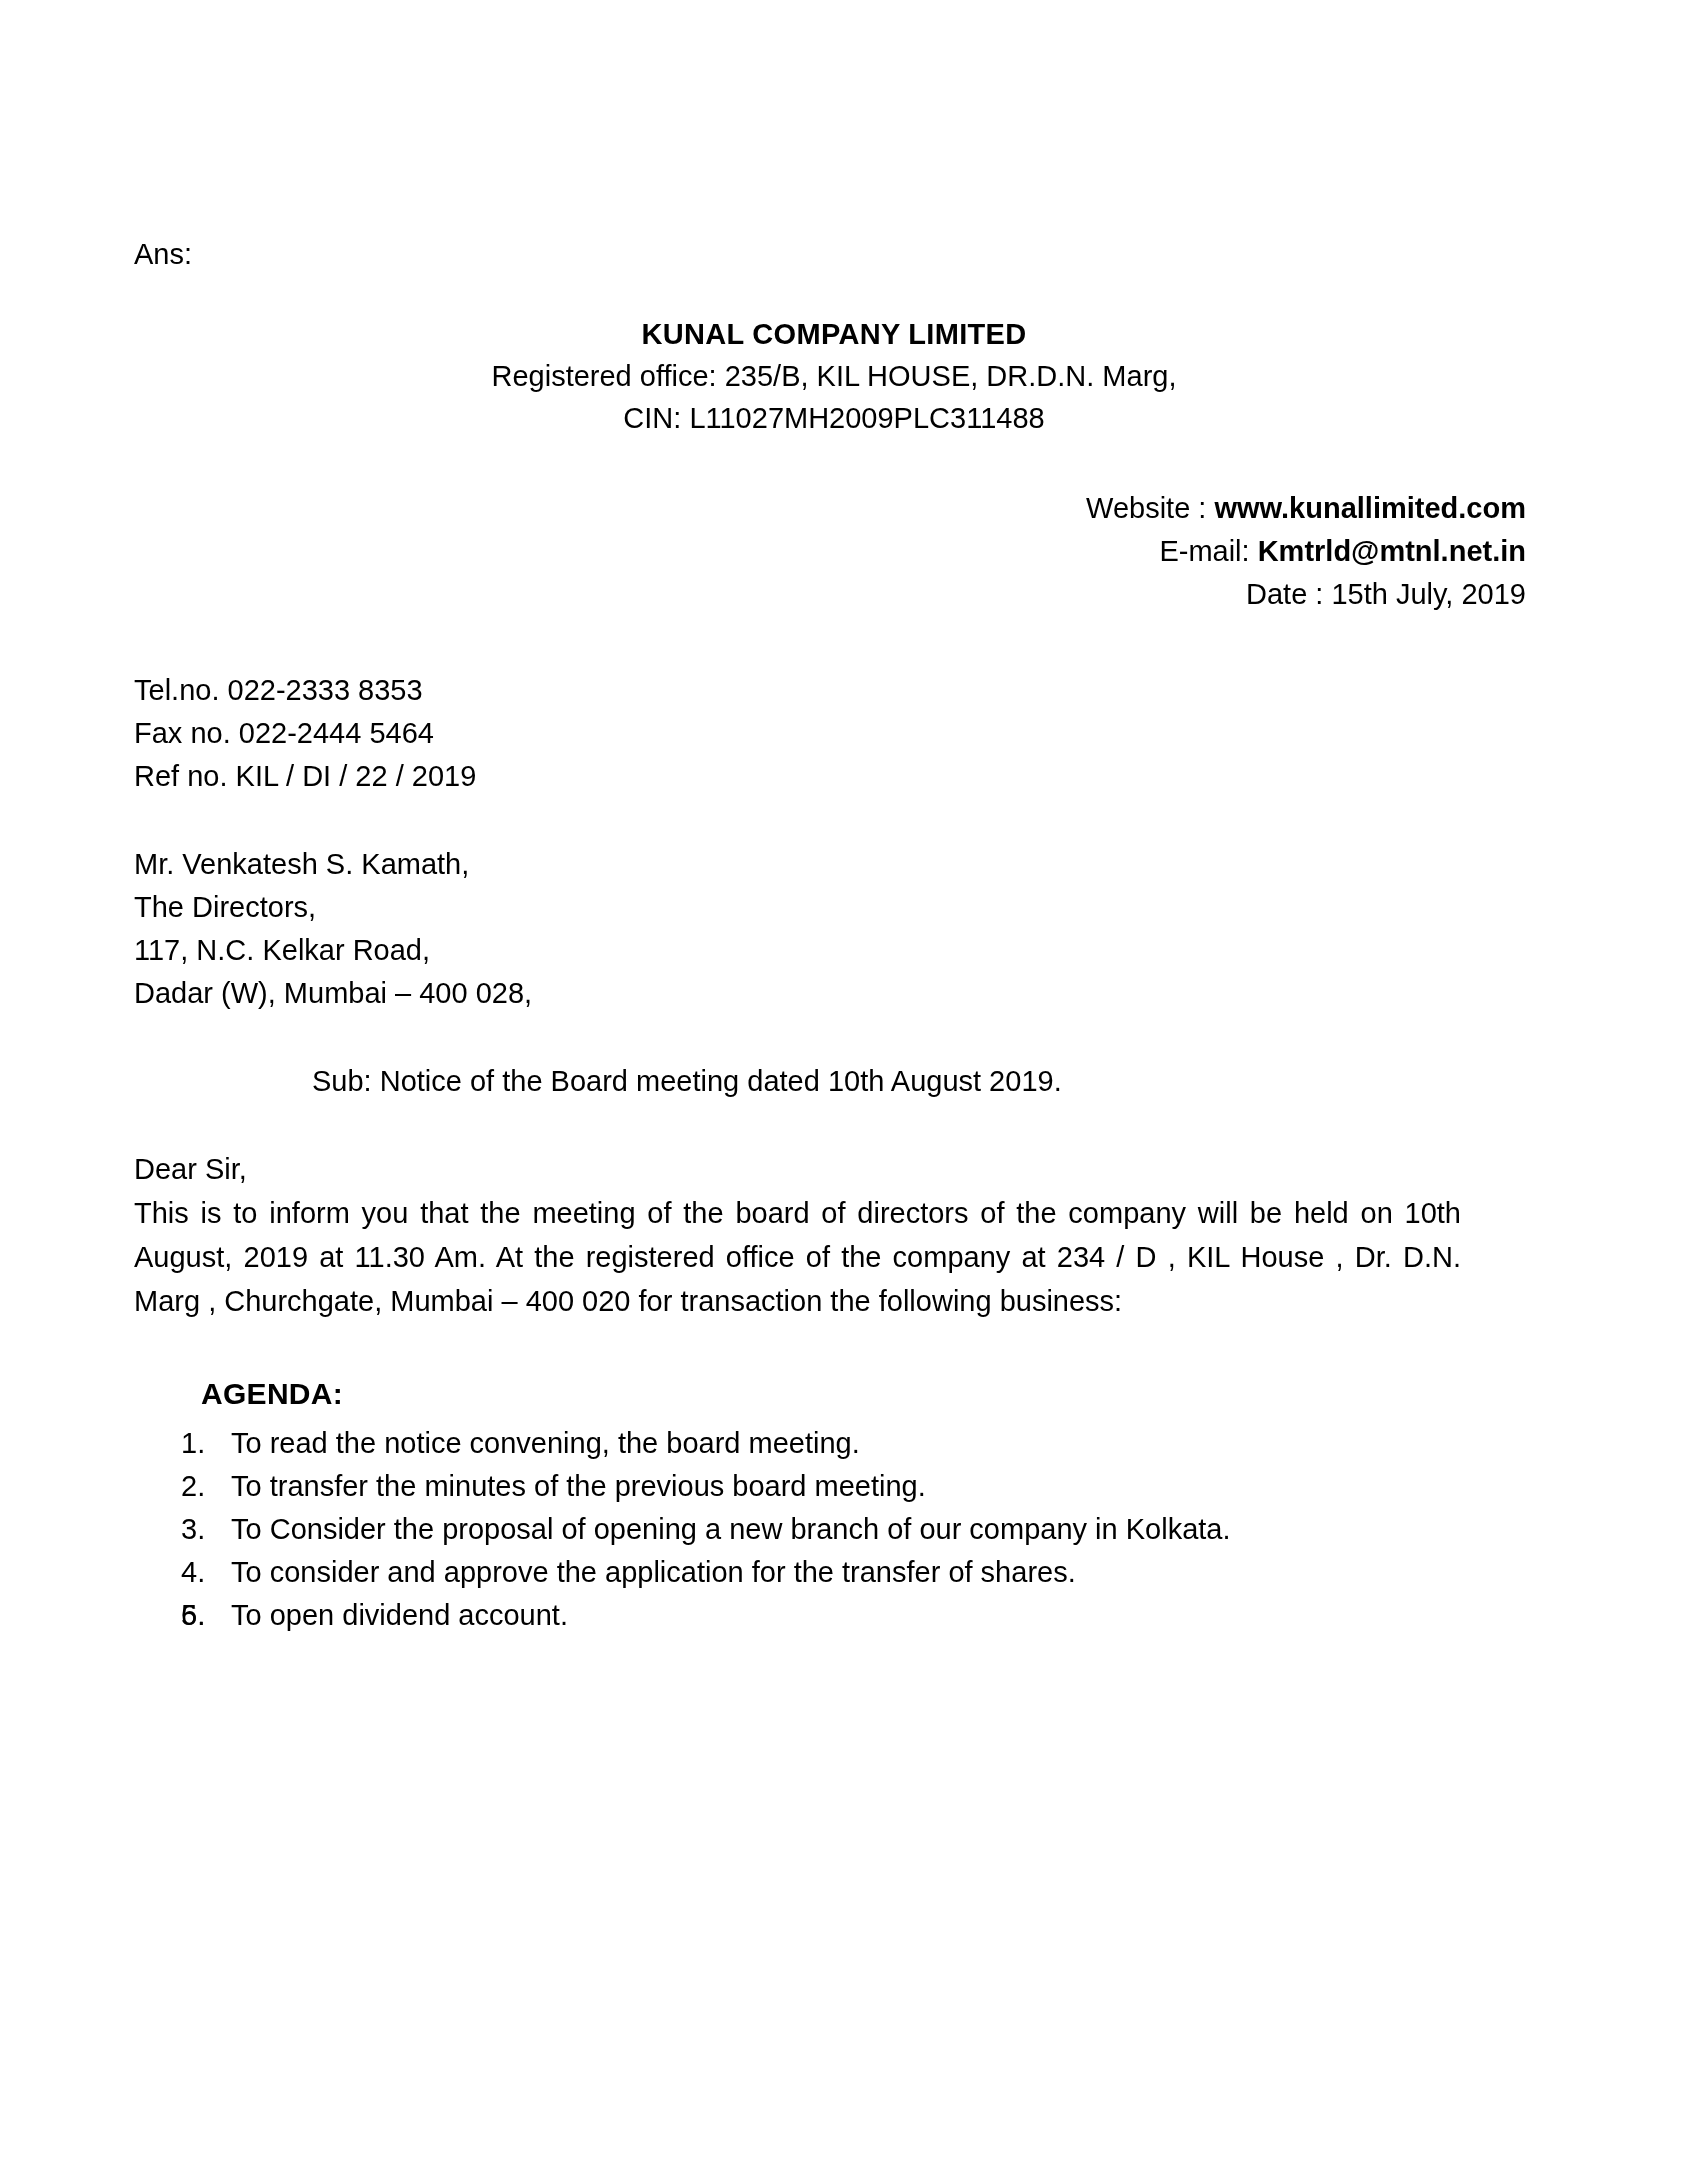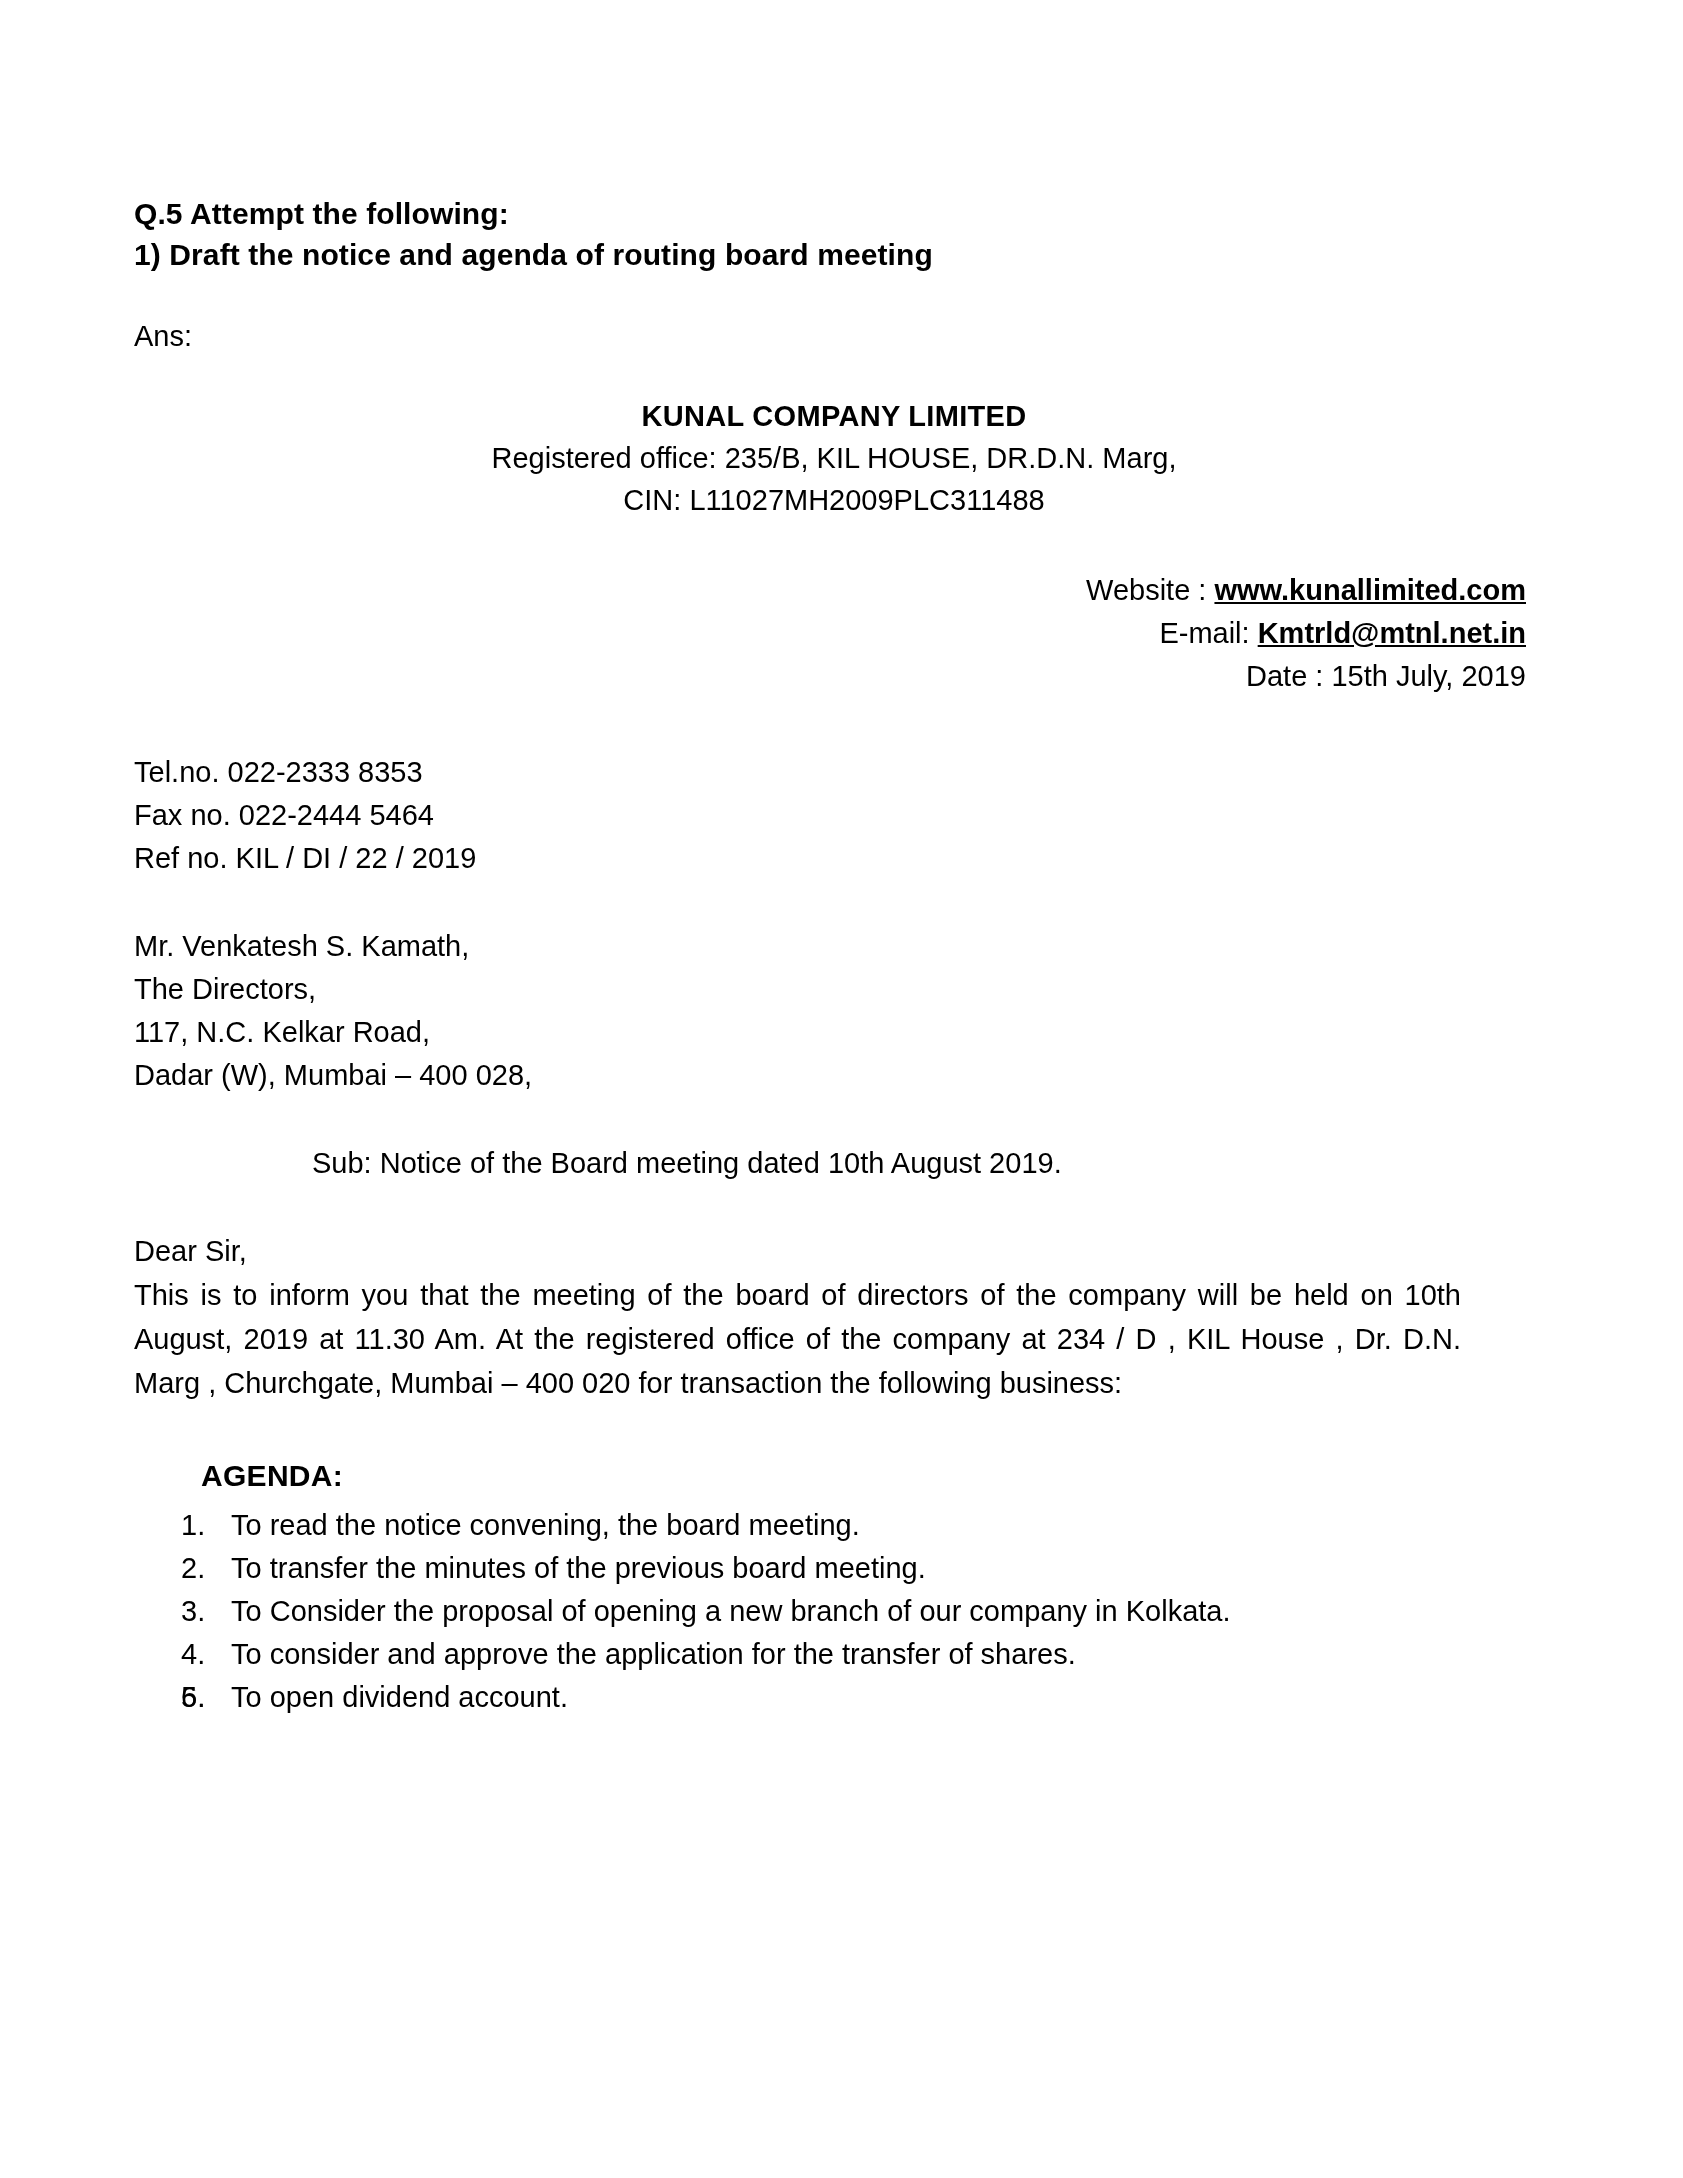--- a/index.html
+++ b/index.html
@@ -59,21 +59,20 @@
     text-align: right;
     line-height: 43px;
     padding-right: 8px;
   }
   .contact-line {
     font-size: 29px;
     white-space: nowrap;
   }
   .contact-line .linkish {
     font-weight: bold;
-    text-decoration: underline;
     text-underline-offset: 2px;
   }
 
   
   .meta-block {
     margin-top: 53px;
     line-height: 43px;
   }
   .meta-line {
     font-size: 29px;
@@ -139,24 +138,20 @@
     top: 0;
     width: 44px;
     text-align: left;
   }
 </style>
 </head>
 <body>
 
 <div class="page">
 
-  <div>
-    <div class="q-heading">Q.5 Attempt the following:</div>
-    <div class="q-heading">1) Draft the notice and agenda of routing board meeting</div>
-  </div>
 
   <div class="ans-line">Ans:</div>
 
   <div class="company-block">
     <div class="company-name">KUNAL COMPANY LIMITED</div>
     <div class="company-line">Registered office: 235/B, KIL HOUSE, DR.D.N. Marg,</div>
     <div class="company-line">CIN: L11027MH2009PLC311488</div>
   </div>
 
   <div class="contact-block">

